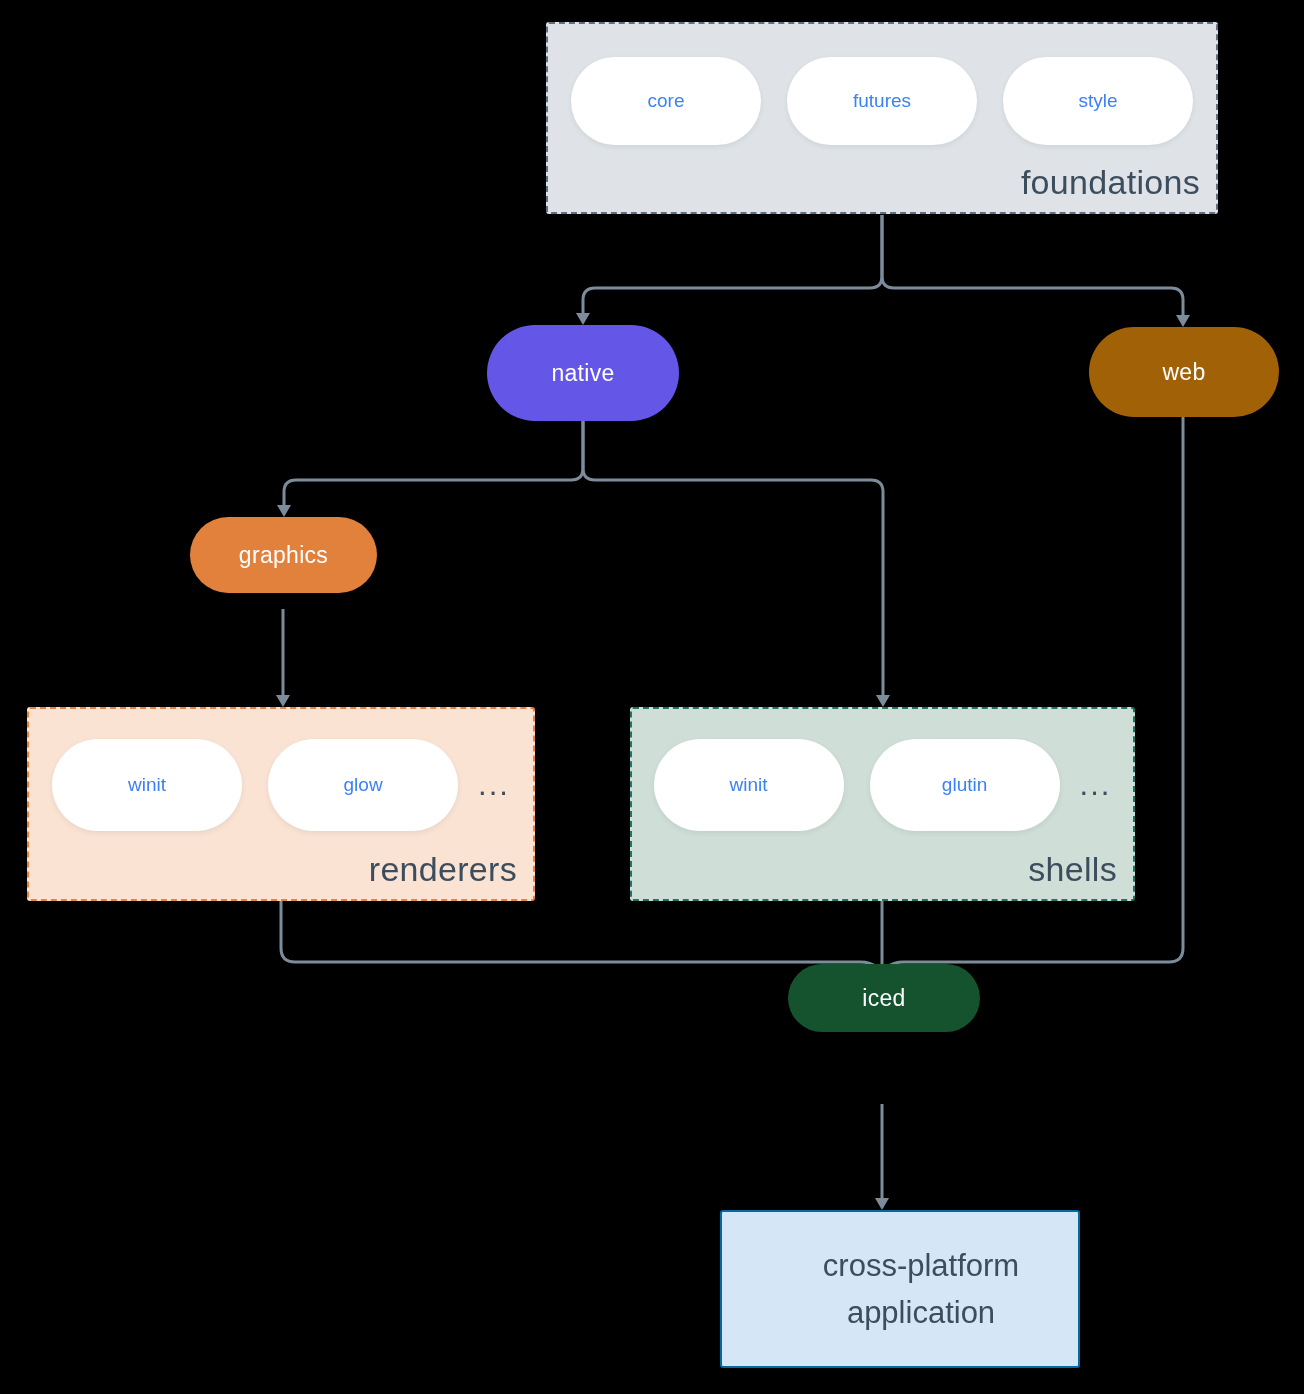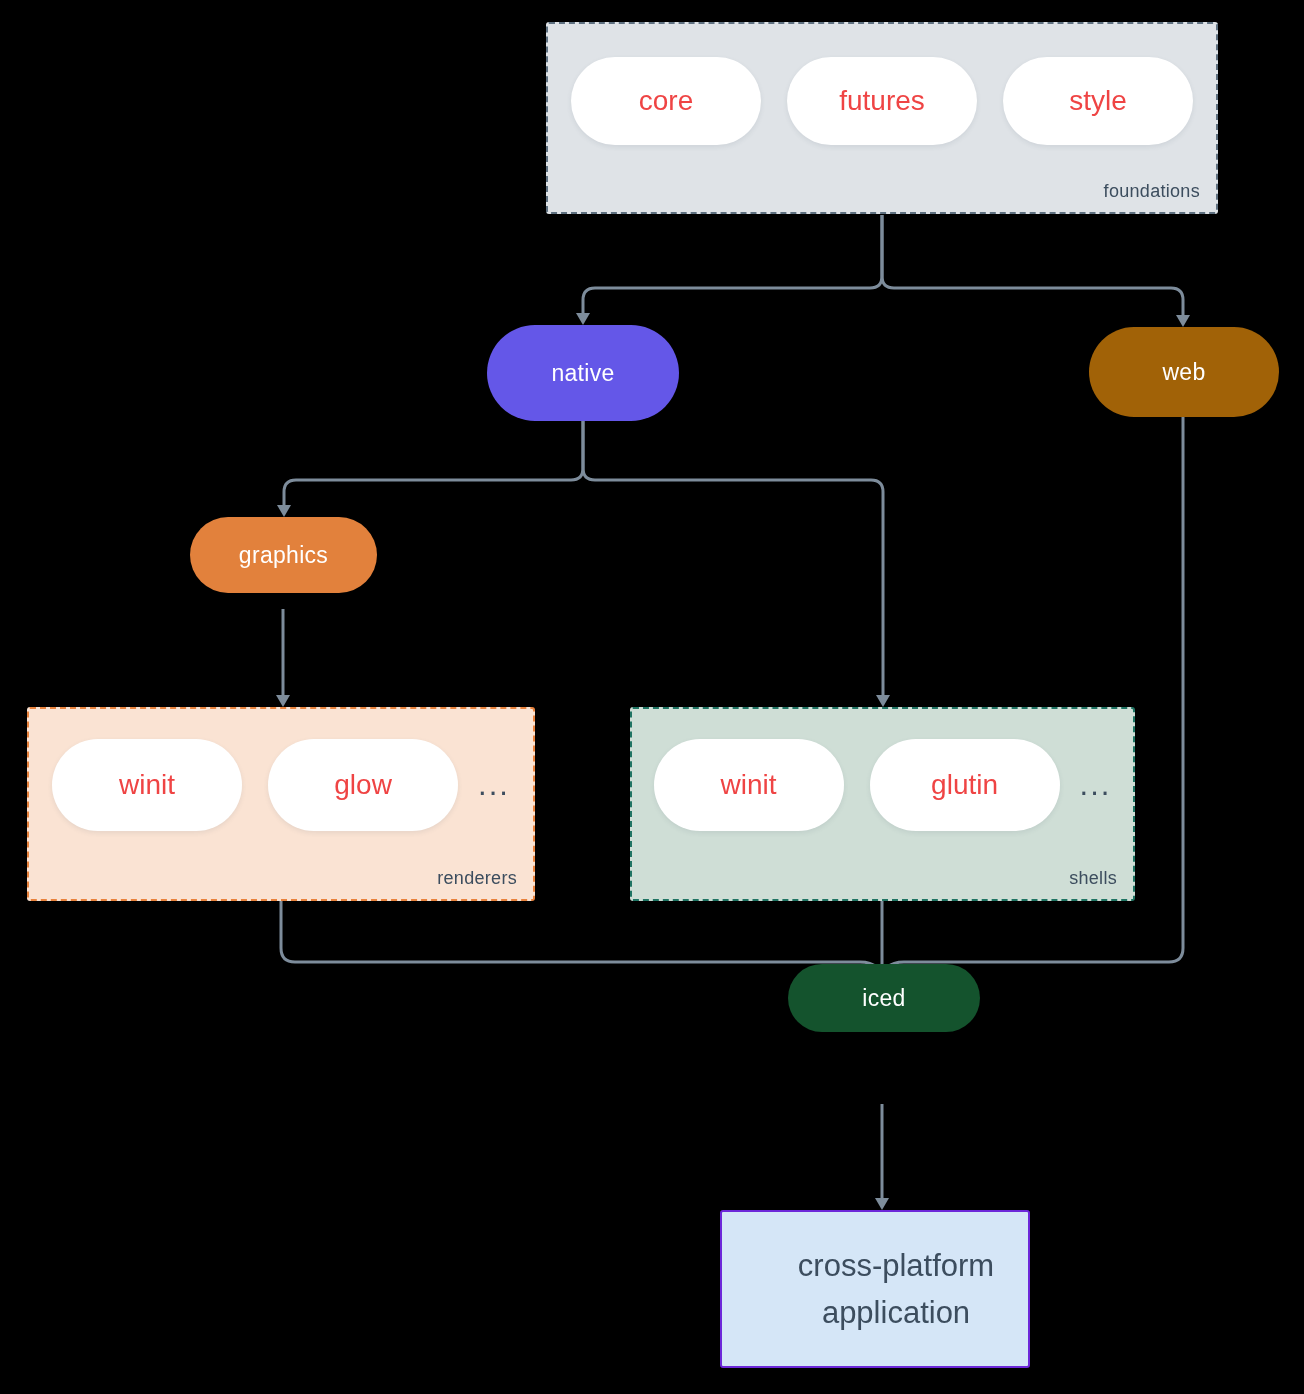--- a/index.html
+++ b/index.html
@@ -41,35 +41,35 @@
     top: 30px;
     display: flex;
     justify-content: center;
     align-items: center;
     gap: 26px;
   }
   .group-label {
     position: absolute;
     right: 16px;
     bottom: 10px;
-    font-size: 18px;
+    font-size: 34px;
     color: #3c4d5e;
     letter-spacing: 0.3px;
     text-align: center;
   }
   .white-pill {
     width: 190px;
     height: 88px;
     background: #ffffff;
     border-radius: 44px;
     display: flex;
     align-items: center;
     justify-content: center;
-    font-size: 28px;
-    color: #ef4444;
+    font-size: 19px;
+    color: #3b82f6;
     box-shadow: 0 2px 5px rgba(60,77,94,0.10);
   }
   .dots {
     font-size: 31px;
     color: #3c4d5e;
     letter-spacing: 2px;
     margin-left: -6px;
   }
   .box-foundations {
     left: 546px; top: 22px; width: 672px; height: 192px;
@@ -100,23 +100,23 @@
     font-size: 23px;
     border-radius: 48px;
     letter-spacing: 0.3px;
   }
   .node-native   { left: 487px;  top: 325px;  width: 192px; height: 96px; background: #6457e8; }
   .node-web      { left: 1089px; top: 327px;  width: 190px; height: 90px; background: #a16207; border-radius: 45px; }
   .node-graphics { left: 190px;  top: 517px;  width: 187px; height: 76px; background: #e2813c; border-radius: 46px; }
   .node-iced     { left: 788px;  top: 964px; width: 192px; height: 68px; background: #14532d; }
   
   .box-application {
-    left: 720px; top: 1210px; width: 310px; height: 158px;
+    left: 720px; top: 1210px; width: 360px; height: 158px;
     background: #d5e6f7;
-    border: 2px solid #6d28d9;
+    border: 2px solid #0369a1;
     border-radius: 3px;
     display: flex;
     align-items: center;
     justify-content: center;
     text-align: center;
     padding-left: 42px;
   }
   .box-application .app-label {
     width: 270px;
     font-size: 31px;

